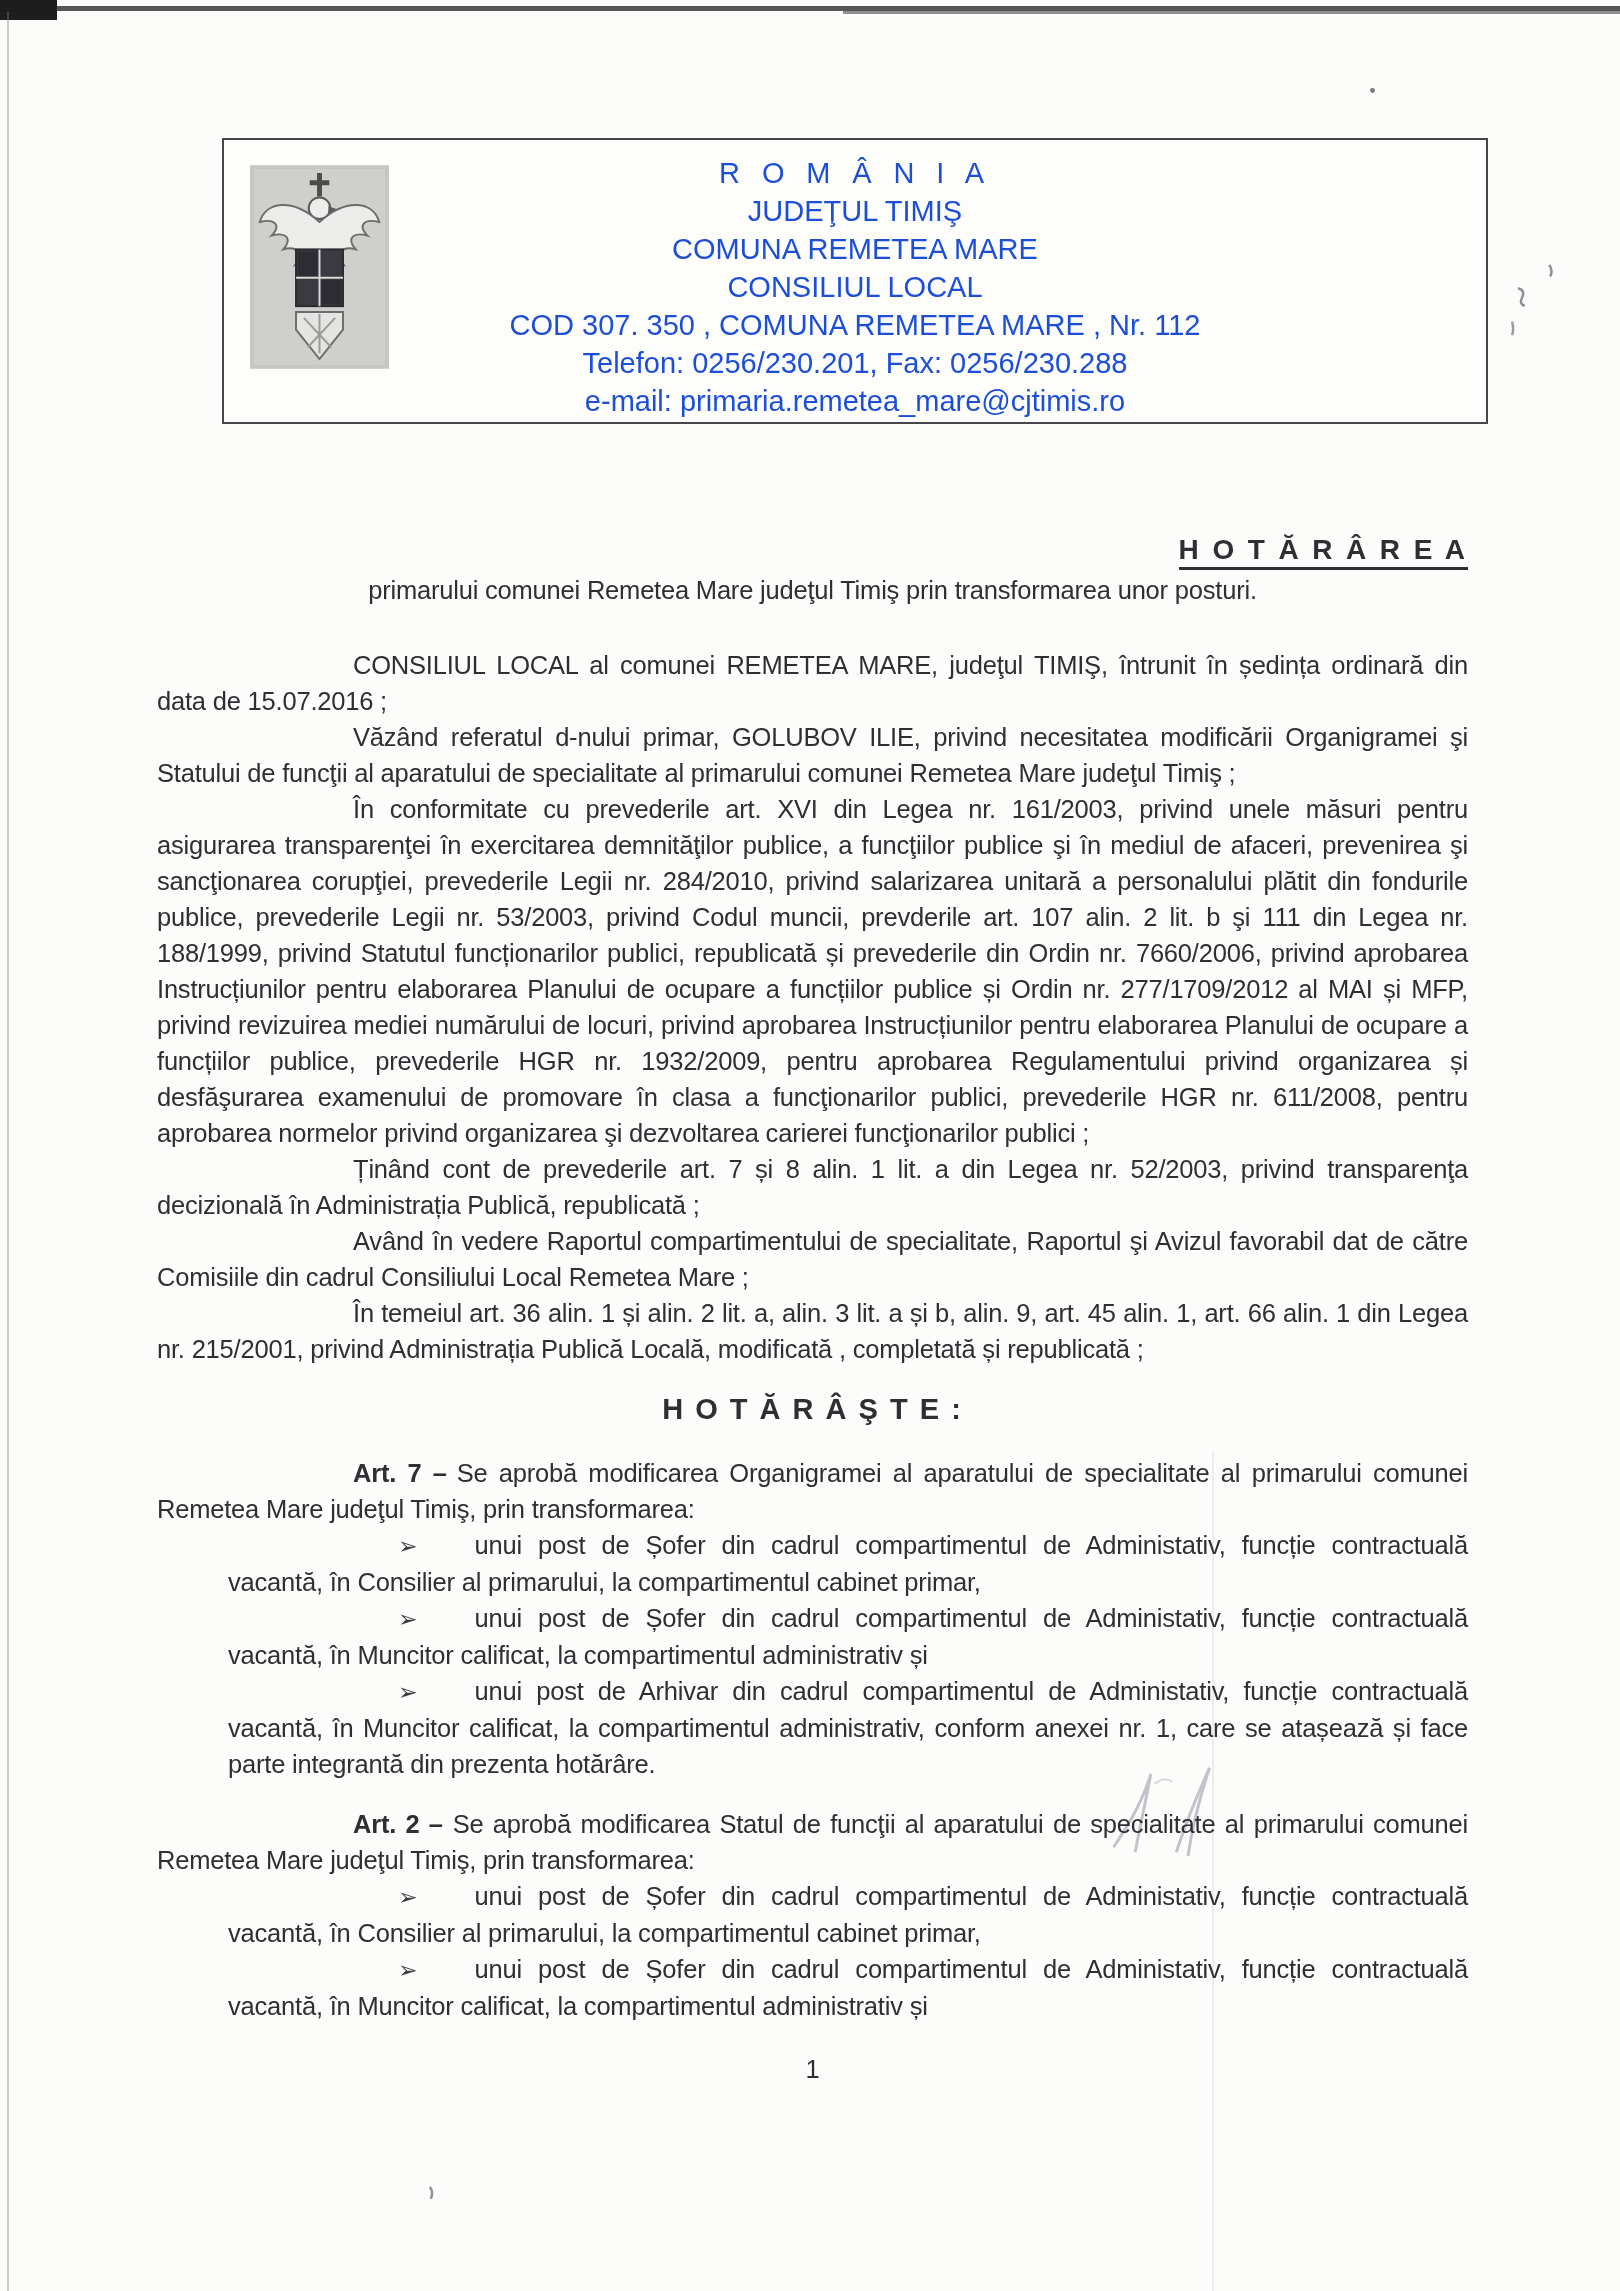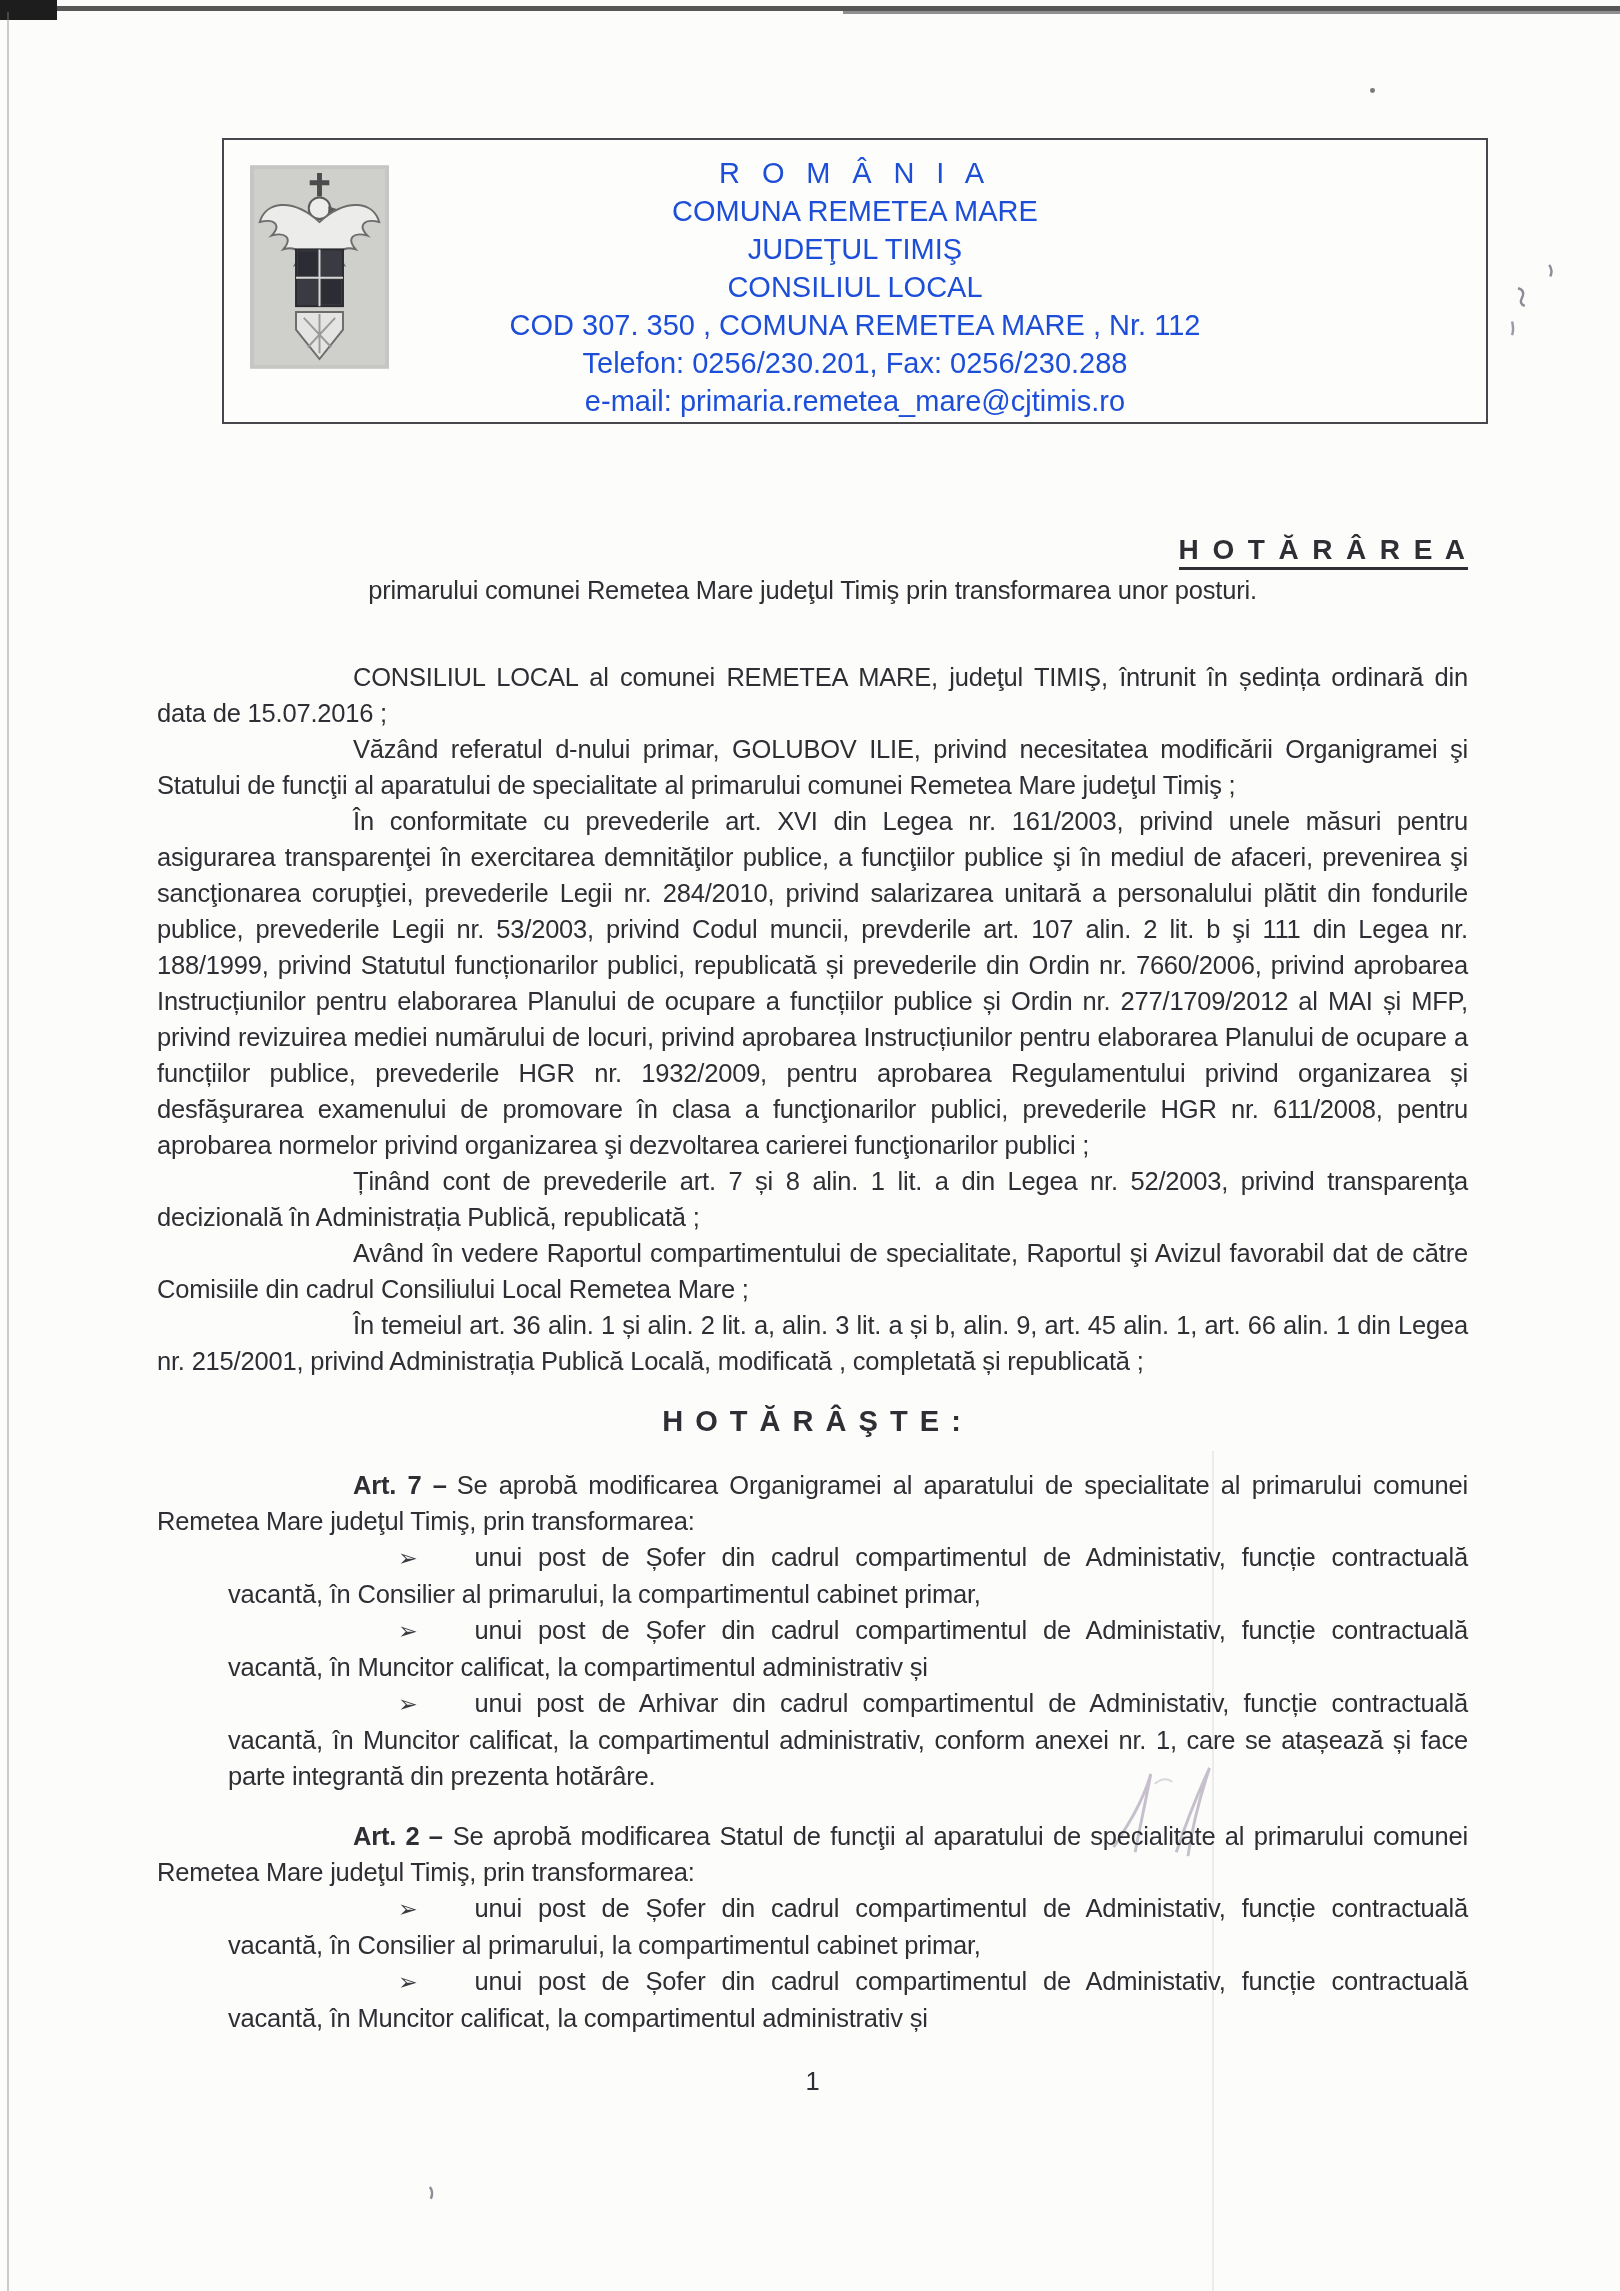--- a/index.html
+++ b/index.html
@@ -32,21 +32,21 @@
   
   .content {
     position:absolute; left:157px; top:527px; width:1311px;
     font-size:25.5px; line-height:36px; letter-spacing:-0.2px;
     text-align:justify; color:#2e2e34;
   }
   .doc-title { text-align:right; font-weight:bold; font-size:28px; letter-spacing:2.9px; line-height:45px; margin:0; }
   .doc-title .underline { border-bottom:3.9px solid #2e2e34; padding-bottom:2px; }
   .subtitle { text-align:center; margin:0; text-indent:0; }
   .para { margin:0; text-indent:196px; }
-  .preamble { margin-top:51px; }
+  .preamble { margin-top:39px; }
   .decision-heading { margin:21.6px 0 0 0; text-align:center; text-indent:0; font-weight:bold; font-size:29px; letter-spacing:2px; line-height:41px; }
   .art-block { margin-top:25.5px; }
   .art-block-2 { margin-top:24px; }
   .art-label { margin-right:9.8px; font-weight:bold; }
   .bullet-para { margin-left:71px; text-indent:170px; }
   .bullet-mark { margin-right:57px; font-family:"DejaVu Sans",sans-serif; font-size:23.5px; color:#3a3a40; }
   .page-number { margin-top:27.4px; text-align:center; text-indent:0; }
 </style>
 </head>
 <body>
@@ -91,22 +91,22 @@
         <rect x="47" y="86" width="48" height="58" fill="#3a3a42" stroke="#2a2a30" stroke-width="2"></rect>
         <path d="M71 86 v58 M47 115 h48" stroke="#d8d8d6" stroke-width="2"></path>
         <rect x="49" y="88" width="20" height="25" fill="#2c2c34"></rect>
         <rect x="73" y="117" width="20" height="25" fill="#2c2c34"></rect>
         <path d="M47 150 h48 v18 L71 198 L47 168 Z" fill="#e4e4e2" stroke="#6c6c6c" stroke-width="2"></path>
         <path d="M55 156 l28 30 M87 156 l-28 30 M71 152 v40" stroke="#9a9a98" stroke-width="2"></path>
       </svg>
     </div>
     <div class="header-text">
       <div class="country">R O M Â N I A</div>
+      <div>JUDEŢUL TIMIŞ</div>
       <div>COMUNA REMETEA MARE</div>
-      <div>JUDEŢUL TIMIŞ</div>
       <div>CONSILIUL LOCAL</div>
       <div>COD 307. 350 , COMUNA REMETEA MARE , Nr. 112</div>
       <div>Telefon: 0256/230.201, Fax: 0256/230.288</div>
       <div>e-mail: primaria.remetea_mare@cjtimis.ro</div>
     </div>
   </div>
 
   <div class="content">
 
     <h1 class="doc-title"><span class="underline">H O T Ă R Â R E A</span></h1>

